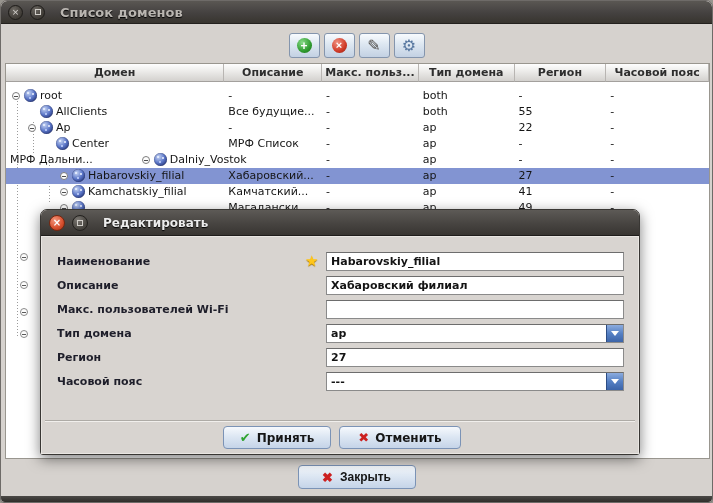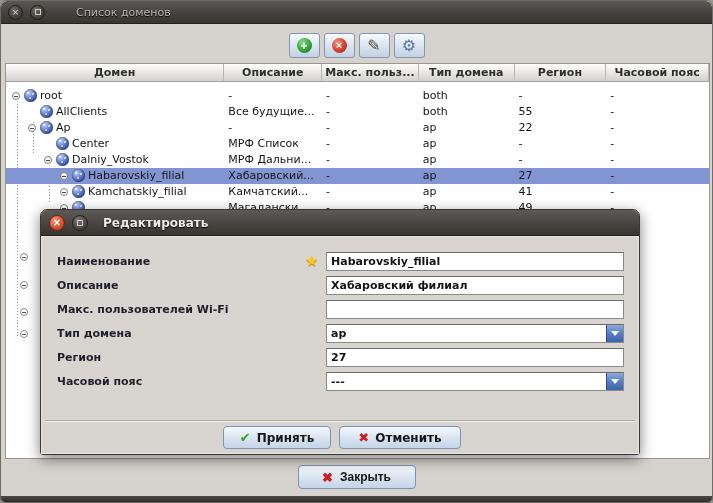--- a/index.html
+++ b/index.html
@@ -10,21 +10,21 @@
     border-radius:7px 7px 4px 4px;overflow:hidden;}
   
   .titlebar{position:absolute;top:0;left:0;right:0;height:23px;
     background:linear-gradient(#5a5753,#444140 55%,#38352f);
     border-bottom:1px solid #23211e;border-radius:6px 6px 0 0;
     display:flex;align-items:center;padding:0 7px;}
   .winbtn{width:15px;height:15px;border-radius:50%;margin-right:7px;cursor:pointer;
     display:flex;align-items:center;justify-content:center;color:#d6d3cf;font-size:9px;line-height:1;
     background:radial-gradient(circle at 35% 30%,#6c6862,#45413c 60%,#343129);border:1px solid #1f1d1a;}
   .winbtn .sq{width:6px;height:6px;border:1px solid #cfccc7;}
-  .win-title{color:#bab6b1;font-weight:normal;font-size:11px;margin-left:24px;text-shadow:0 1px 1px #000;}
+  .win-title{color:#bab6b1;font-weight:bold;font-size:13px;margin-left:8px;text-shadow:0 1px 1px #000;}
   
   .toolbar{position:absolute;top:32px;left:0;right:0;height:26px;
     display:flex;justify-content:center;gap:4px;}
   .tool-btn{width:31px;height:25px;border:1px solid #8495ad;border-radius:3px;cursor:pointer;
     background:linear-gradient(#f8fbfe,#dde7f1 45%,#c3d1e3);
     display:flex;align-items:center;justify-content:center;}
   .ic-circle{width:15px;height:15px;border-radius:50%;display:flex;align-items:center;
     justify-content:center;color:#fff;font-weight:bold;line-height:1;}
   .ic-plus{background:radial-gradient(circle at 35% 30%,#86da86,#2f9b2f 60%,#1c6e1c);font-size:12px;}
   .ic-cross{background:radial-gradient(circle at 35% 30%,#f09181,#d03a28 60%,#8e2114;);background:radial-gradient(circle at 35% 30%,#f09181,#d03a28 60%,#8e2114);font-size:11px;}
@@ -193,26 +193,26 @@
               <span class="node-icon" style="left: 50px;"></span>
               <span class="node-label" style="left: 66px;">Center</span>
             </div>
             <div class="td" style="width: 98px;">МРФ Список</div>
             <div class="td" style="width: 97px;">-</div>
             <div class="td" style="width: 96px;">ap</div>
             <div class="td" style="width: 92px;">-</div>
             <div class="td" style="width: 103px;">-</div>
           </div>
           <div class="tr">
+            <div class="td" style="width: 98px;">МРФ Дальни...</div>
             <div class="td name" style="width: 219px;">
               <span class="handle" style="left: 38px;"></span>
               <span class="node-icon" style="left: 50px;"></span>
               <span class="node-label" style="left: 66px;">Dalniy_Vostok</span>
             </div>
-            <div class="td" style="width: 98px;">МРФ Дальни...</div>
             <div class="td" style="width: 97px;">-</div>
             <div class="td" style="width: 96px;">ap</div>
             <div class="td" style="width: 92px;">-</div>
             <div class="td" style="width: 103px;">-</div>
           </div>
           <div class="tr selected">
             <div class="td name" style="width: 219px;">
               <span class="handle" style="left: 54px;"></span>
               <span class="node-icon" style="left: 66px;"></span>
               <span class="node-label" style="left: 82px;">Habarovskiy_filial</span>

